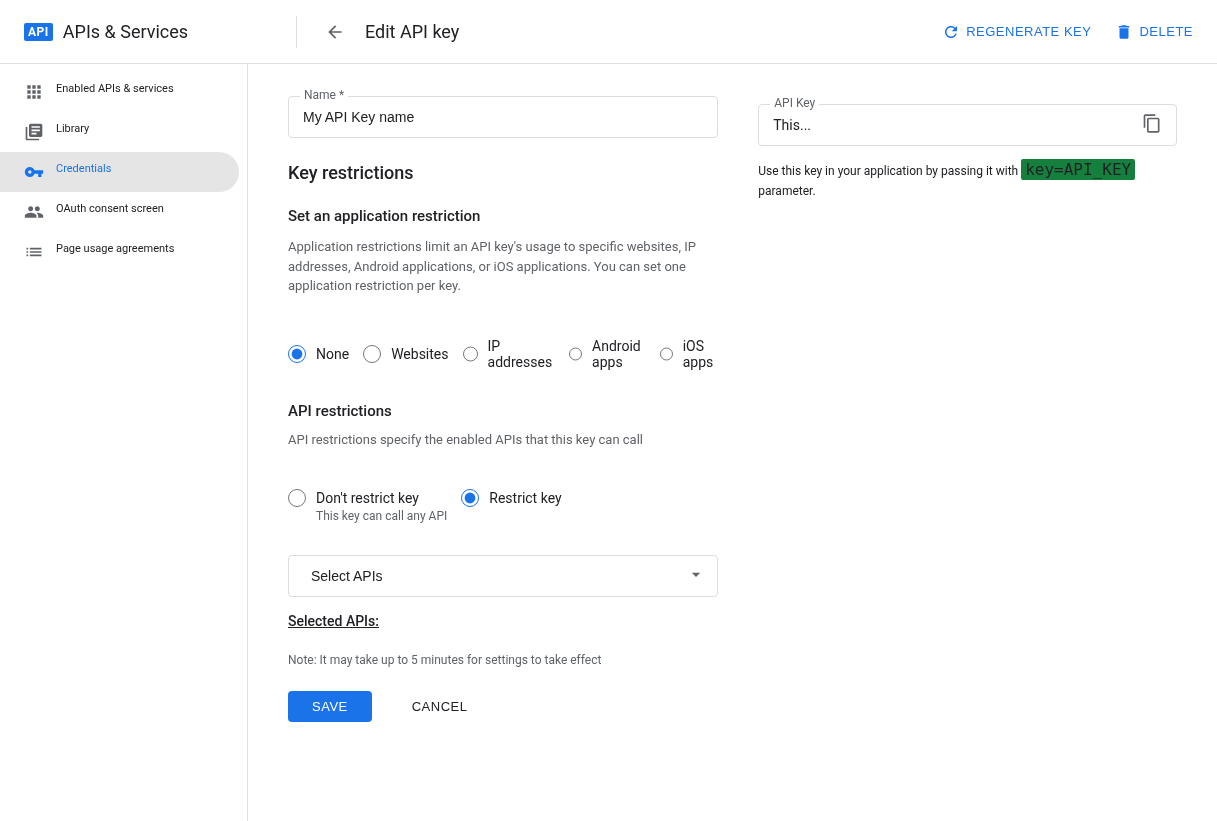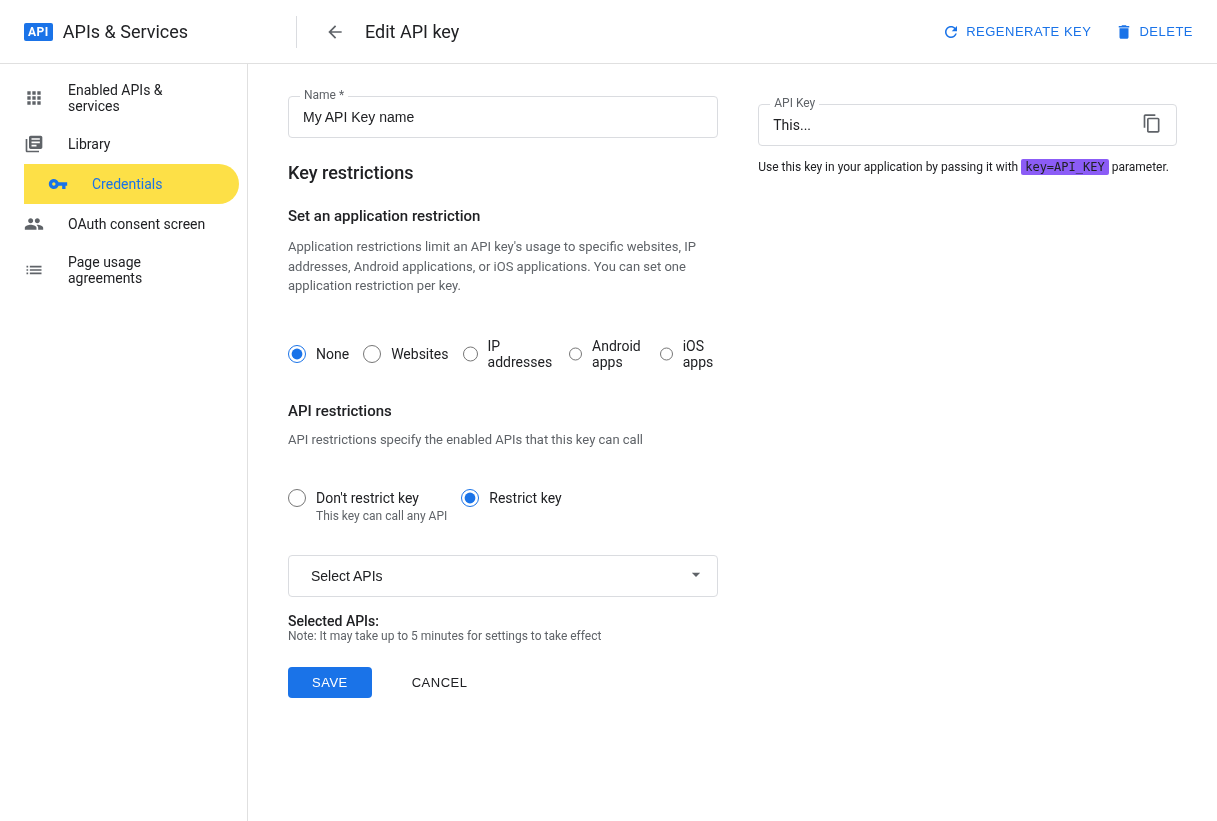--- a/index.html
+++ b/index.html
@@ -86,34 +86,33 @@
     
     .sidebar {
       width: 248px;
       flex-shrink: 0;
       border-right: 1px solid #e0e0e0;
       padding: 8px 0;
       overflow-y: auto;
     }
     .sidebar-item {
       display: flex;
-      align-items: center;
-      gap: 24px;
+      align-items: flex-start;
+      gap: 12px;
       padding: 10px 24px;
       cursor: pointer;
       color: #202124;
-      font-size: 14px;
+      font-size: 11px;
       font-weight: 400;
       border-radius: 0 24px 24px 0;
       margin-right: 8px;
     }
     .sidebar-item.active {
-      background: #fde047;
+      background: #e5e5e5;
       color: #1a73e8;
-      margin-left: 24px;
     }
     .sidebar-item .icon {
       width: 20px;
       height: 20px;
       display: flex;
       align-items: center;
       justify-content: center;
       color: #5f6368;
       flex-shrink: 0;
     }
@@ -198,24 +197,24 @@
     }
     .api-key-hint {
       font-size: 12px;
       color: #202124;
       line-height: 1.5;
       max-width: 440px;
       margin-top: 8px;
     }
     .api-key-hint code {
       font-family: monospace;
-      background: #8b5cf6;
+      background: #15803d;
       padding: 1px 4px;
       border-radius: 2px;
-      font-size: 12px;
+      font-size: 16px;
     }
 
     
     .section-title {
       font-size: 18px;
       font-weight: 500;
       color: #202124;
       margin-bottom: 24px;
     }
     .subsection-title {
@@ -293,21 +292,22 @@
       transform: translateY(-50%);
       pointer-events: none;
       color: #5f6368;
     }
 
     
     .selected-apis-label {
       font-size: 14px;
       font-weight: 500;
       color: #202124;
-      margin-bottom: 0;
+      margin-bottom: 24px;
+      text-decoration: underline;
     }
     .note-text {
       font-size: 12px;
       color: #5f6368;
       margin-bottom: 24px;
     }
 
     
     .action-buttons {
       display: flex;

